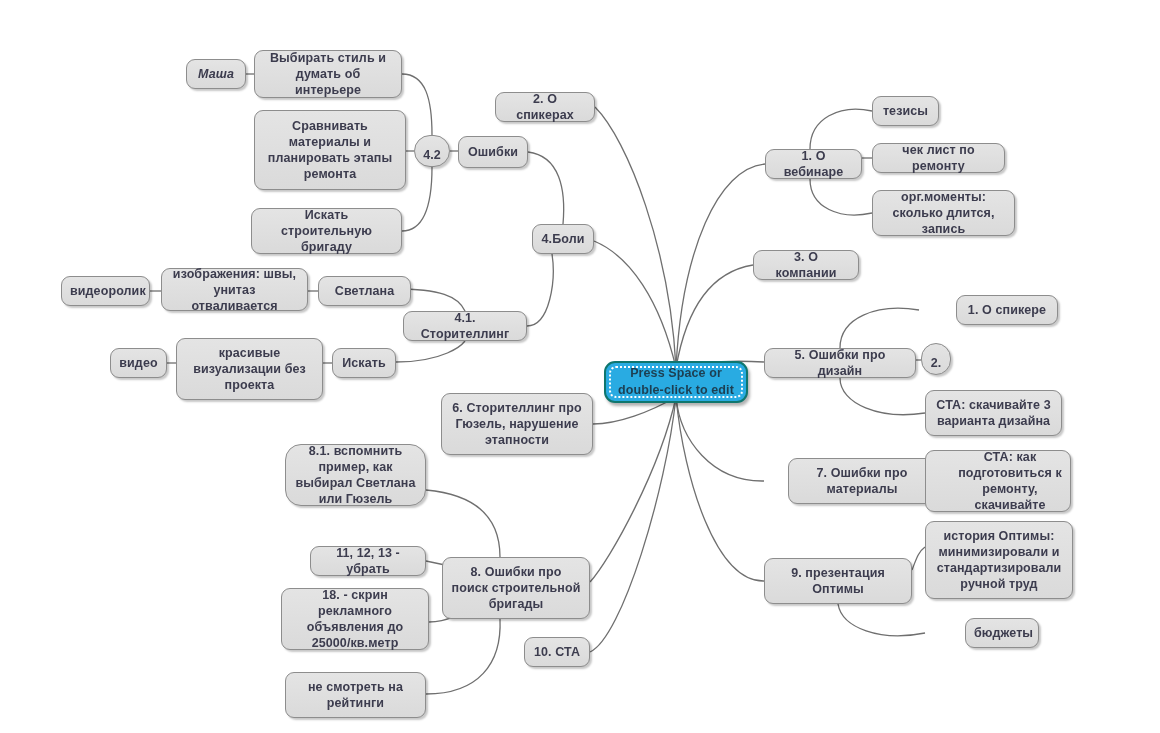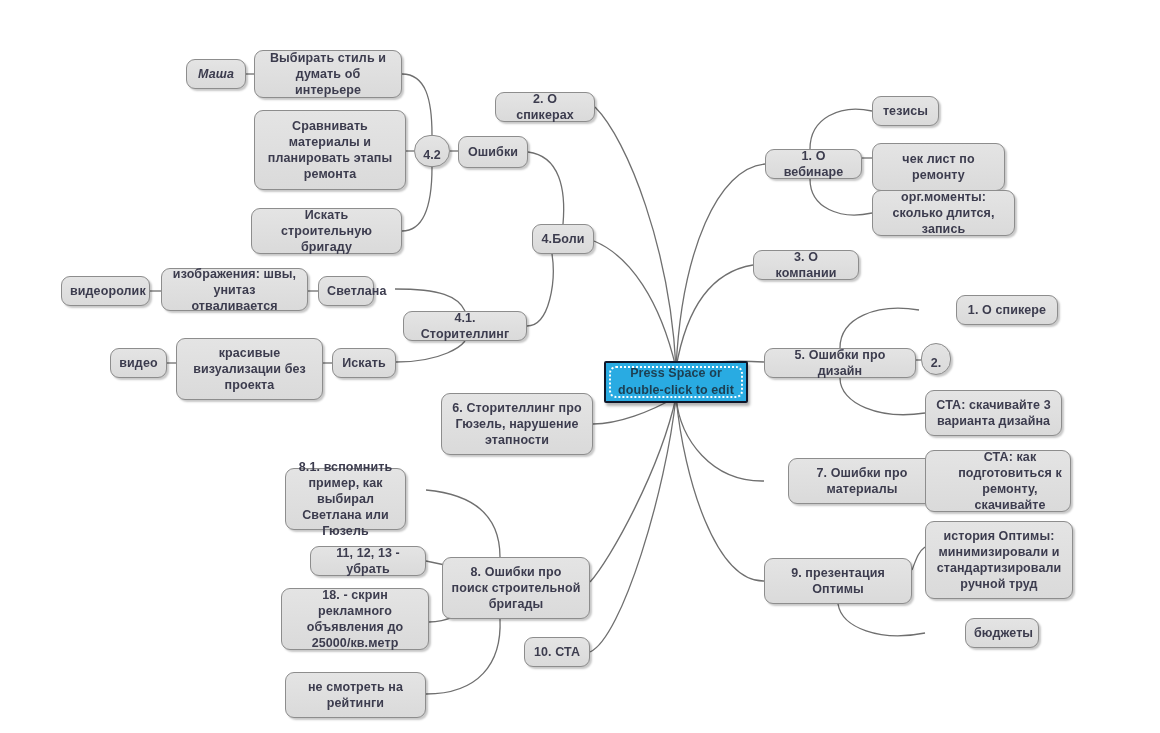--- a/index.html
+++ b/index.html
@@ -50,22 +50,22 @@
     display: block;
     width: 100%;
   }
   .node.tiny {
     border-radius: 16px;
     align-items: flex-end;
   }
   .node.central {
     background: #29abe2;
     background-image: none;
-    border: 2px solid #0f172a;
-    border-radius: 2px;
+    border: 2px solid #0f766e;
+    border-radius: 11px;
     color: #1d3f52;
     font-size: 12.5px;
     font-weight: bold;
     box-shadow: 2px 3px 3px rgba(0,0,0,0.3);
     z-index: 8;
     padding: 0;
   }
   .node.central .inner {
     position: absolute;
     left: 3px;
@@ -150,39 +150,39 @@
       </div>
       <div class="node" style="left: 532px; top: 224px; width: 62px; height: 30px;">
         <span>4.Боли</span>
       </div>
       <div class="node" style="left: 61px; top: 276px; width: 89px; height: 30px;">
         <span>видеоролик</span>
       </div>
       <div class="node" style="left: 161px; top: 268px; width: 147px; height: 43px;">
         <span>изображения: швы, унитаз отваливается</span>
       </div>
-      <div class="node" style="left: 318px; top: 276px; width: 56px; height: 30px;">
+      <div class="node" style="left: 318px; top: 276px; width: 93px; height: 30px;">
         <span>Светлана</span>
       </div>
       <div class="node" style="left: 403px; top: 311px; width: 124px; height: 30px;">
         <span>4.1. Сторителлинг</span>
       </div>
       <div class="node" style="left: 110px; top: 348px; width: 57px; height: 30px;">
         <span>видео</span>
       </div>
       <div class="node" style="left: 176px; top: 338px; width: 147px; height: 62px;">
         <span>красивые визуализации без проекта</span>
       </div>
       <div class="node" style="left: 332px; top: 348px; width: 64px; height: 30px;">
         <span>Искать</span>
       </div>
       <div class="node" style="left: 441px; top: 393px; width: 152px; height: 62px;">
         <span>6. Сторителлинг про Гюзель, нарушение этапности</span>
       </div>
-      <div class="node" style="left: 285px; top: 468px; width: 121px; height: 62px;">
+      <div class="node" style="left: 285px; top: 444px; width: 141px; height: 62px; border-radius: 16px;">
         <span>8.1. вспомнить пример, как выбирал Светлана или Гюзель</span>
       </div>
       <div class="node" style="left: 310px; top: 546px; width: 116px; height: 30px;">
         <span>11, 12, 13 - убрать</span>
       </div>
       <div class="node" style="left: 281px; top: 588px; width: 148px; height: 62px;">
         <span>18. - скрин рекламного объявления до 25000/кв.метр</span>
       </div>
       <div class="node" style="left: 285px; top: 672px; width: 141px; height: 46px;">
         <span>не смотреть на рейтинги</span>
@@ -192,21 +192,21 @@
       </div>
       <div class="node" style="left: 524px; top: 637px; width: 66px; height: 30px;">
         <span>10. СТА</span>
       </div>
       <div class="node" style="left: 765px; top: 149px; width: 97px; height: 30px;">
         <span>1. О вебинаре</span>
       </div>
       <div class="node" style="left: 872px; top: 96px; width: 67px; height: 30px;">
         <span>тезисы</span>
       </div>
-      <div class="node" style="left: 872px; top: 143px; width: 133px; height: 48px;">
+      <div class="node" style="left: 872px; top: 143px; width: 133px; height: 30px;">
         <span>чек лист по ремонту</span>
       </div>
       <div class="node" style="left: 872px; top: 190px; width: 143px; height: 46px;">
         <span>орг.моменты: сколько длится, запись</span>
       </div>
       <div class="node" style="left: 753px; top: 250px; width: 106px; height: 30px;">
         <span>3. О компании</span>
       </div>
       <div class="node" style="left: 956px; top: 295px; width: 102px; height: 30px;">
         <span>1. О спикере</span>

